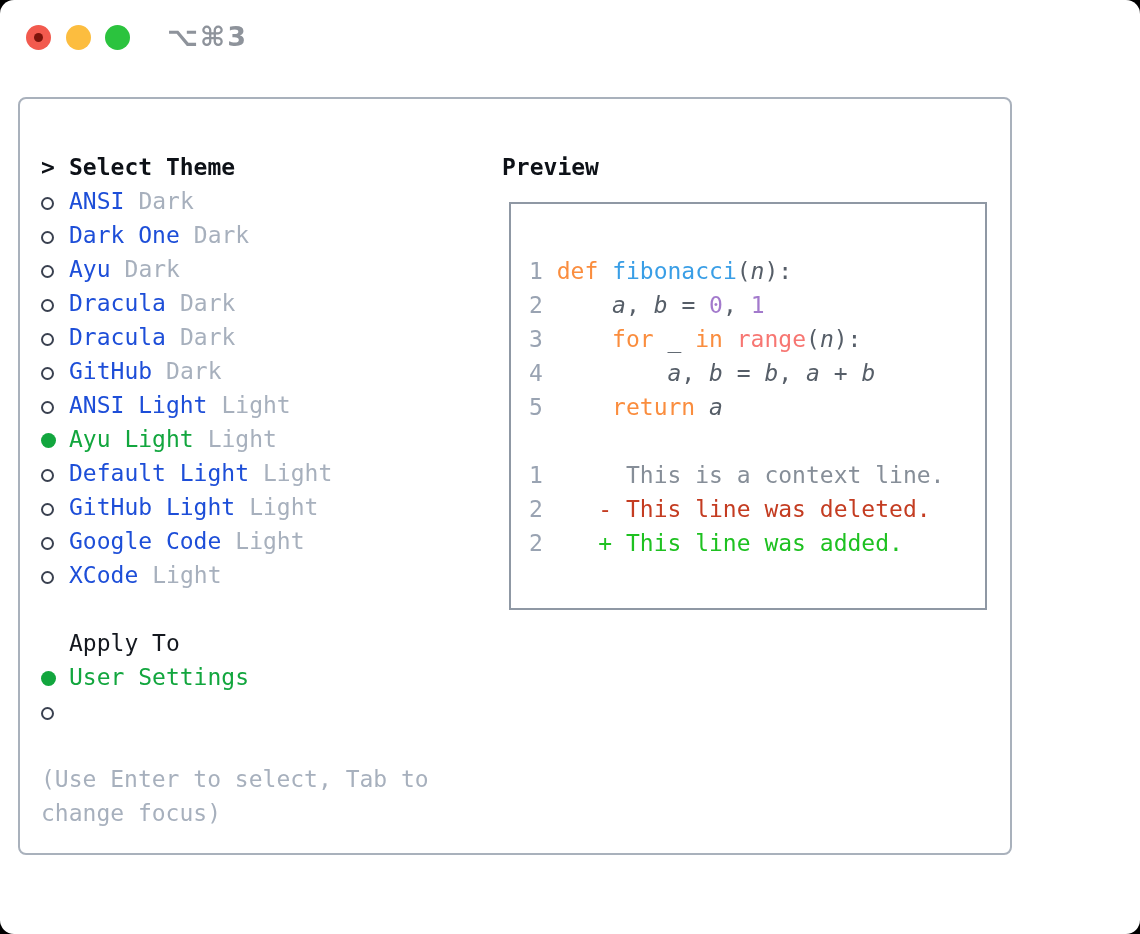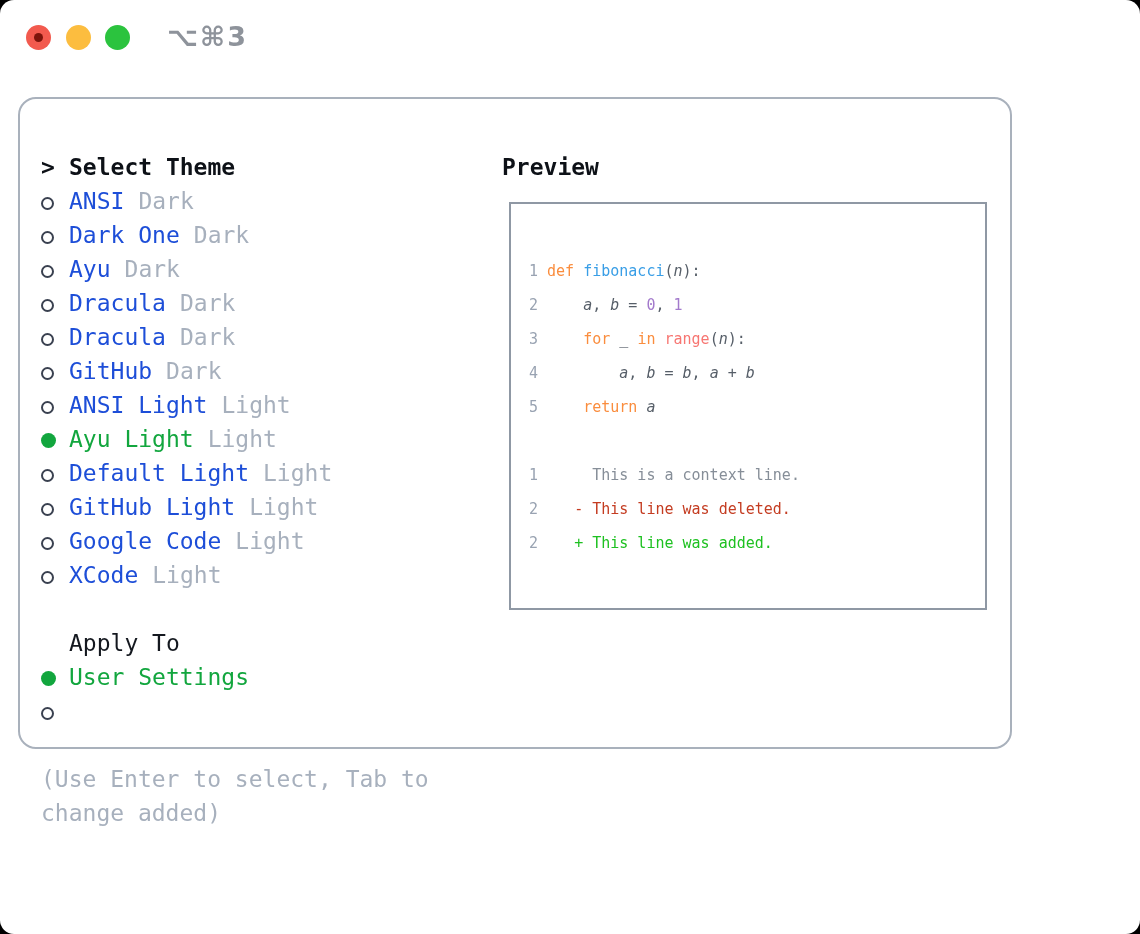--- a/index.html
+++ b/index.html
@@ -8,22 +8,22 @@
   
   .titlebar{position:absolute;left:0;top:0;width:100%;height:97px;}
   .dot{position:absolute;top:25px;width:25px;height:25px;border-radius:50%;}
   .dot-close{left:26px;background:#f25a4e;}
   .dot-close::after{content:"";position:absolute;left:8px;top:8px;width:9px;height:9px;border-radius:50%;background:#7c140b;}
   .dot-min{left:66px;background:#fcbd3f;}
   .dot-zoom{left:105px;background:#2bc33e;}
   .win-title{position:absolute;left:167px;top:21px;font-family:"DejaVu Sans","Liberation Sans",sans-serif;
              font-size:27px;font-weight:bold;color:#8e939b;letter-spacing:2px;}
   
-  .panel{position:absolute;left:18px;top:97px;width:994px;height:652px;box-sizing:border-box;
-         border:2px solid #a9b1bc;border-radius:18px;background:#fff;}
+  .panel{position:absolute;left:18px;top:97px;width:994px;height:758px;box-sizing:border-box;
+         border:2px solid #a9b1bc;border-radius:8px;background:#fff;}
   .left-col{position:absolute;left:21px;top:51px;}
   .right-col{position:absolute;left:482px;top:51px;}
   .row{height:34px;line-height:34px;white-space:pre;font-size:23px;color:#353c48;}
   .spacer{height:34px;}
   .marker{display:inline-block;width:28px;}
   .circle{display:inline-block;width:13px;height:13px;border:2px solid #3a4150;border-radius:50%;
           box-sizing:border-box;transform:translateY(1px);}
   .circle.sel{width:15px;height:15px;border:none;background:#12a63e;}
   .hdr{font-weight:bold;color:#0d1117;}
   .hdr .marker{font-weight:bold;color:#0d1117;}
@@ -32,21 +32,21 @@
   .tag{color:#a7b0bd;margin-left:14px;}
   .apply-label{color:#14181f;}
   .apply-name.sel{color:#12a63e;text-align:right;}
   .hint{margin-top:0;}
   .hint .row{color:#a7b0bd;}
   
   .preview-header{height:34px;line-height:34px;font-size:23px;font-weight:bold;color:#0d1117;white-space:pre;}
   .preview-box{margin-left:7px;margin-top:18px;width:478px;height:408px;box-sizing:border-box;
                border:2px solid #8f98a4;background:#fff;}
   .preview-pre{margin:0;padding:50px 0 0 18px;font-family:"DejaVu Sans Mono","Liberation Mono",monospace;
-               font-size:15px;line-height:34px;}
+               font-size:23px;line-height:34px;}
   .code-line{height:34px;line-height:34px;white-space:pre;}
   .tk-ln{color:#99a3b2;}
   .tk-kw{color:#fa8d3e;}
   .tk-fn{color:#399ee6;}
   .tk-bi{color:#f77672;}
   .tk-nu{color:#a37acc;}
   .tk-pl{color:#565e68;}
   .tk-va{color:#565e68;font-style:italic;}
   .tk-ctx{color:#868e98;}
   .tk-del{color:#c43c21;}
@@ -89,21 +89,21 @@
 
       <div id="apply-list">
           <div class="row"><span class="marker"><span class="circle sel"></span></span><span class="apply-name sel">User Settings</span></div>
           <div class="row"><span class="marker"><span class="circle"></span></span></div>
         </div>
 
       <div class="spacer"></div>
 
       <div class="hint">
         <div class="row">(Use Enter to select, Tab to</div>
-        <div class="row">change added)</div>
+        <div class="row">change focus)</div>
       </div>
     </div>
 
     <div class="right-col">
       <div class="preview-header">Preview</div>
       <div class="preview-box">
         <pre class="preview-pre" id="preview-code"><div class="code-line"><span class="tk-ln">1</span><span class="tk-pl"> </span><span class="tk-kw">def</span><span class="tk-pl"> </span><span class="tk-fn">fibonacci</span><span class="tk-pl">(</span><span class="tk-va">n</span><span class="tk-pl">):</span></div><div class="code-line"><span class="tk-ln">2</span><span class="tk-pl">     </span><span class="tk-va">a</span><span class="tk-pl">, </span><span class="tk-va">b</span><span class="tk-pl"> = </span><span class="tk-nu">0</span><span class="tk-pl">, </span><span class="tk-nu">1</span></div><div class="code-line"><span class="tk-ln">3</span><span class="tk-pl">     </span><span class="tk-kw">for</span><span class="tk-pl"> _ </span><span class="tk-kw">in</span><span class="tk-pl"> </span><span class="tk-bi">range</span><span class="tk-pl">(</span><span class="tk-va">n</span><span class="tk-pl">):</span></div><div class="code-line"><span class="tk-ln">4</span><span class="tk-pl">         </span><span class="tk-va">a</span><span class="tk-pl">, </span><span class="tk-va">b</span><span class="tk-pl"> = </span><span class="tk-va">b</span><span class="tk-pl">, </span><span class="tk-va">a</span><span class="tk-pl"> + </span><span class="tk-va">b</span></div><div class="code-line"><span class="tk-ln">5</span><span class="tk-pl">     </span><span class="tk-kw">return</span><span class="tk-pl"> </span><span class="tk-va">a</span></div><div class="code-line"></div><div class="code-line"><span class="tk-ln">1</span><span class="tk-pl">      </span><span class="tk-ctx">This is a context line.</span></div><div class="code-line"><span class="tk-ln">2</span><span class="tk-pl">    </span><span class="tk-del">- This line was deleted.</span></div><div class="code-line"><span class="tk-ln">2</span><span class="tk-pl">    </span><span class="tk-add">+ This line was added.</span></div></pre>
       </div>
     </div>
 

